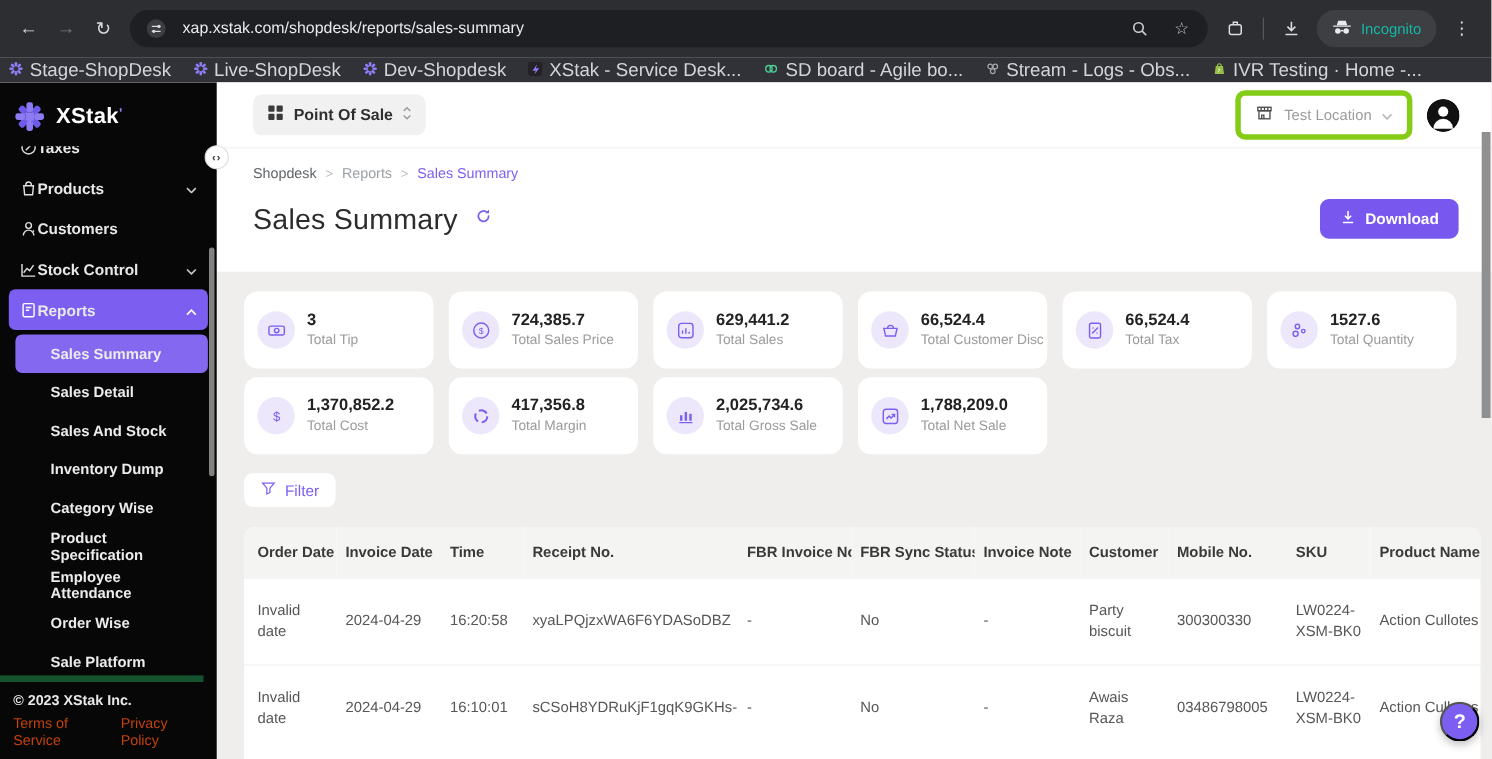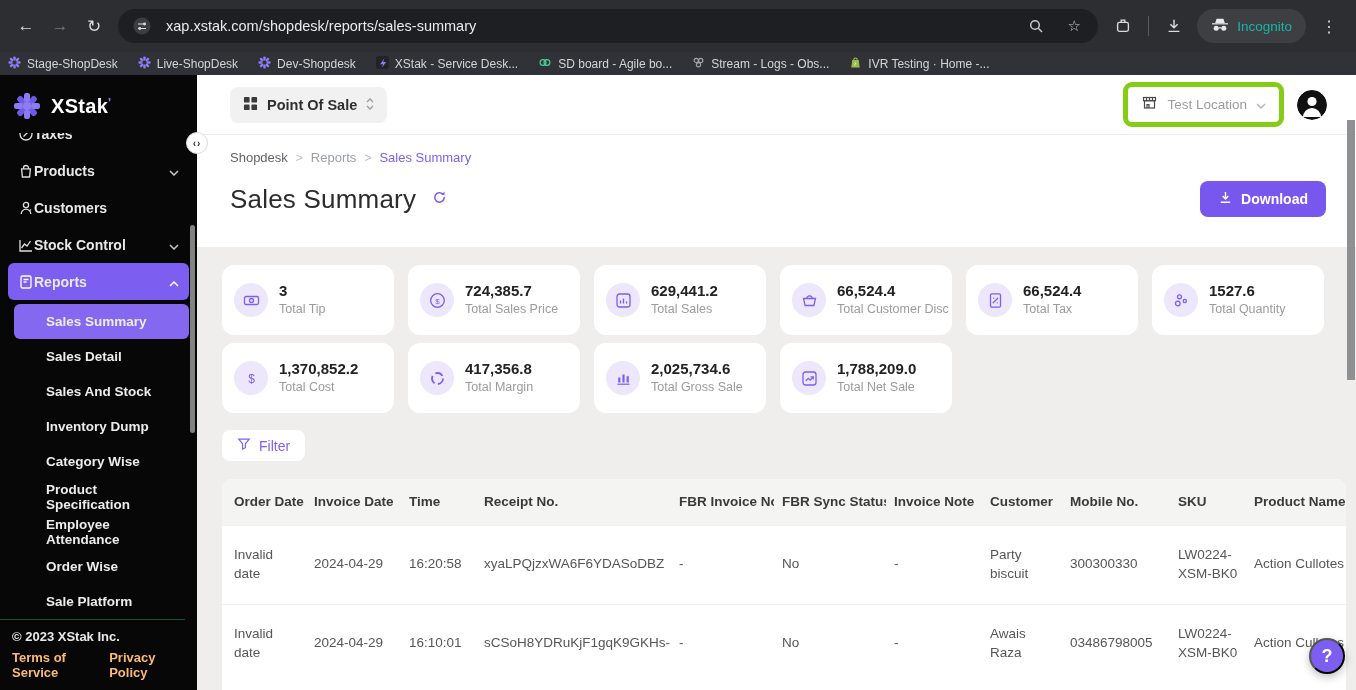--- a/index.html
+++ b/index.html
@@ -12,21 +12,21 @@
   .nav-btn.dim { color:#75787c; }
   .urlbar { flex:1; max-width:990px; height:34px; background:#1e1f23; border-radius:17px; margin:0 6px;
             display:flex; align-items:center; padding:0 10px; gap:10px; }
   .url-text { flex:1; color:#e8eaed; font-size:14.5px; white-space:nowrap; overflow:hidden; }
   .pill-icon { width:28px; height:28px; display:flex; align-items:center; justify-content:center; color:#c8cacd; font-size:15px; }
   .tb-icon { width:34px; height:34px; display:flex; align-items:center; justify-content:center; color:#dadce0; font-size:16px; }
   .tb-divider { width:1px; height:20px; background:#5a5c60; margin:0 6px; }
   .incog-pill { height:34px; background:#3d3f43; border-radius:17px; display:flex; align-items:center; gap:8px;
                 padding:0 14px; color:#14b8a6; font-size:13.5px; margin:0 4px; }
   .bookmarks { height:23px; background:#313237; display:flex; align-items:center; padding:0 8px; gap:20px; }
-  .bm-item { display:flex; align-items:center; gap:6px; color:#d3d5d8; font-size:12px; white-space:nowrap; }
+  .bm-item { display:flex; align-items:center; gap:6px; color:#d3d5d8; font-size:17px; white-space:nowrap; }
 
   
   .page { position:relative; height:615px; background:#efeeec; }
 
   
   .sidebar { position:absolute; left:0; top:0; bottom:0; width:197px; background:#070708; z-index:5; }
   .logo { display:flex; align-items:center; gap:9px; padding:16px 14px 8px 12px; }
   .logo-text { color:#fff; font-size:20px; font-weight:800; letter-spacing:.3px; }
   .logo-tick { color:#8d7bf4; font-weight:800; font-size:13px; vertical-align:top; }
   .menu { height:480px; overflow:hidden; padding:0 8px; margin-top:4px; }
@@ -34,25 +34,25 @@
   .m-item { height:37px; display:flex; align-items:center; padding:0 10px; color:#e8e8e8; font-size:14px;
             font-weight:600; border-radius:6px; }
   .m-item .grow { flex:1; }
   .m-item.active { background:#7c5ff0; }
   .m-icon { width:16px; height:16px; flex:0 0 16px; display:flex; align-items:center; justify-content:center; }
   .sub { margin-top:4px; }
   .s-item { height:35px; display:flex; align-items:center; padding:0 10px 0 32px; color:#ececec; font-size:13.5px;
             font-weight:600; border-radius:6px; margin:0 0 0 6px; }
   .s-item.active { background:#8468f0; }
   .sb-scroll { position:absolute; left:190px; top:150px; width:5px; height:208px; background:#828282; border-radius:3px; }
-  .sb-footer { position:absolute; left:0; right:12px; bottom:0; background:#070708; border-top:1px solid #14532d;
+  .sb-footer { position:absolute; left:0; right:12px; bottom:0; background:#070708; border-top:6px solid #14532d;
                padding:9px 12px 10px; }
   .sb-copy { color:#e9e9e9; font-size:13px; font-weight:600; margin-bottom:6px; }
   .sb-links { display:flex; gap:22px; }
-  .sb-link { color:#fdba74; font-size:13px; font-weight:700; }
+  .sb-link { color:#c2410c; font-size:13px; font-weight:400; }
 
   .collapse-toggle { position:absolute; left:186px; top:57px; width:22px; height:22px; border-radius:50%;
                      background:#fff; border:1px solid #dcdcdc; color:#333; font-size:10px; font-weight:700;
                      display:flex; align-items:center; justify-content:center; z-index:6; letter-spacing:1px; }
 
   
   .main { margin-left:197px; height:100%; }
   .topbar { height:60px; background:#fff; border-bottom:1px solid #ededed; display:flex; align-items:center;
             justify-content:space-between; padding:0 29px 0 33px; }
   .pos-btn { display:flex; align-items:center; gap:9px; background:#f1f1f2; border-radius:8px; padding:9px 13px;

